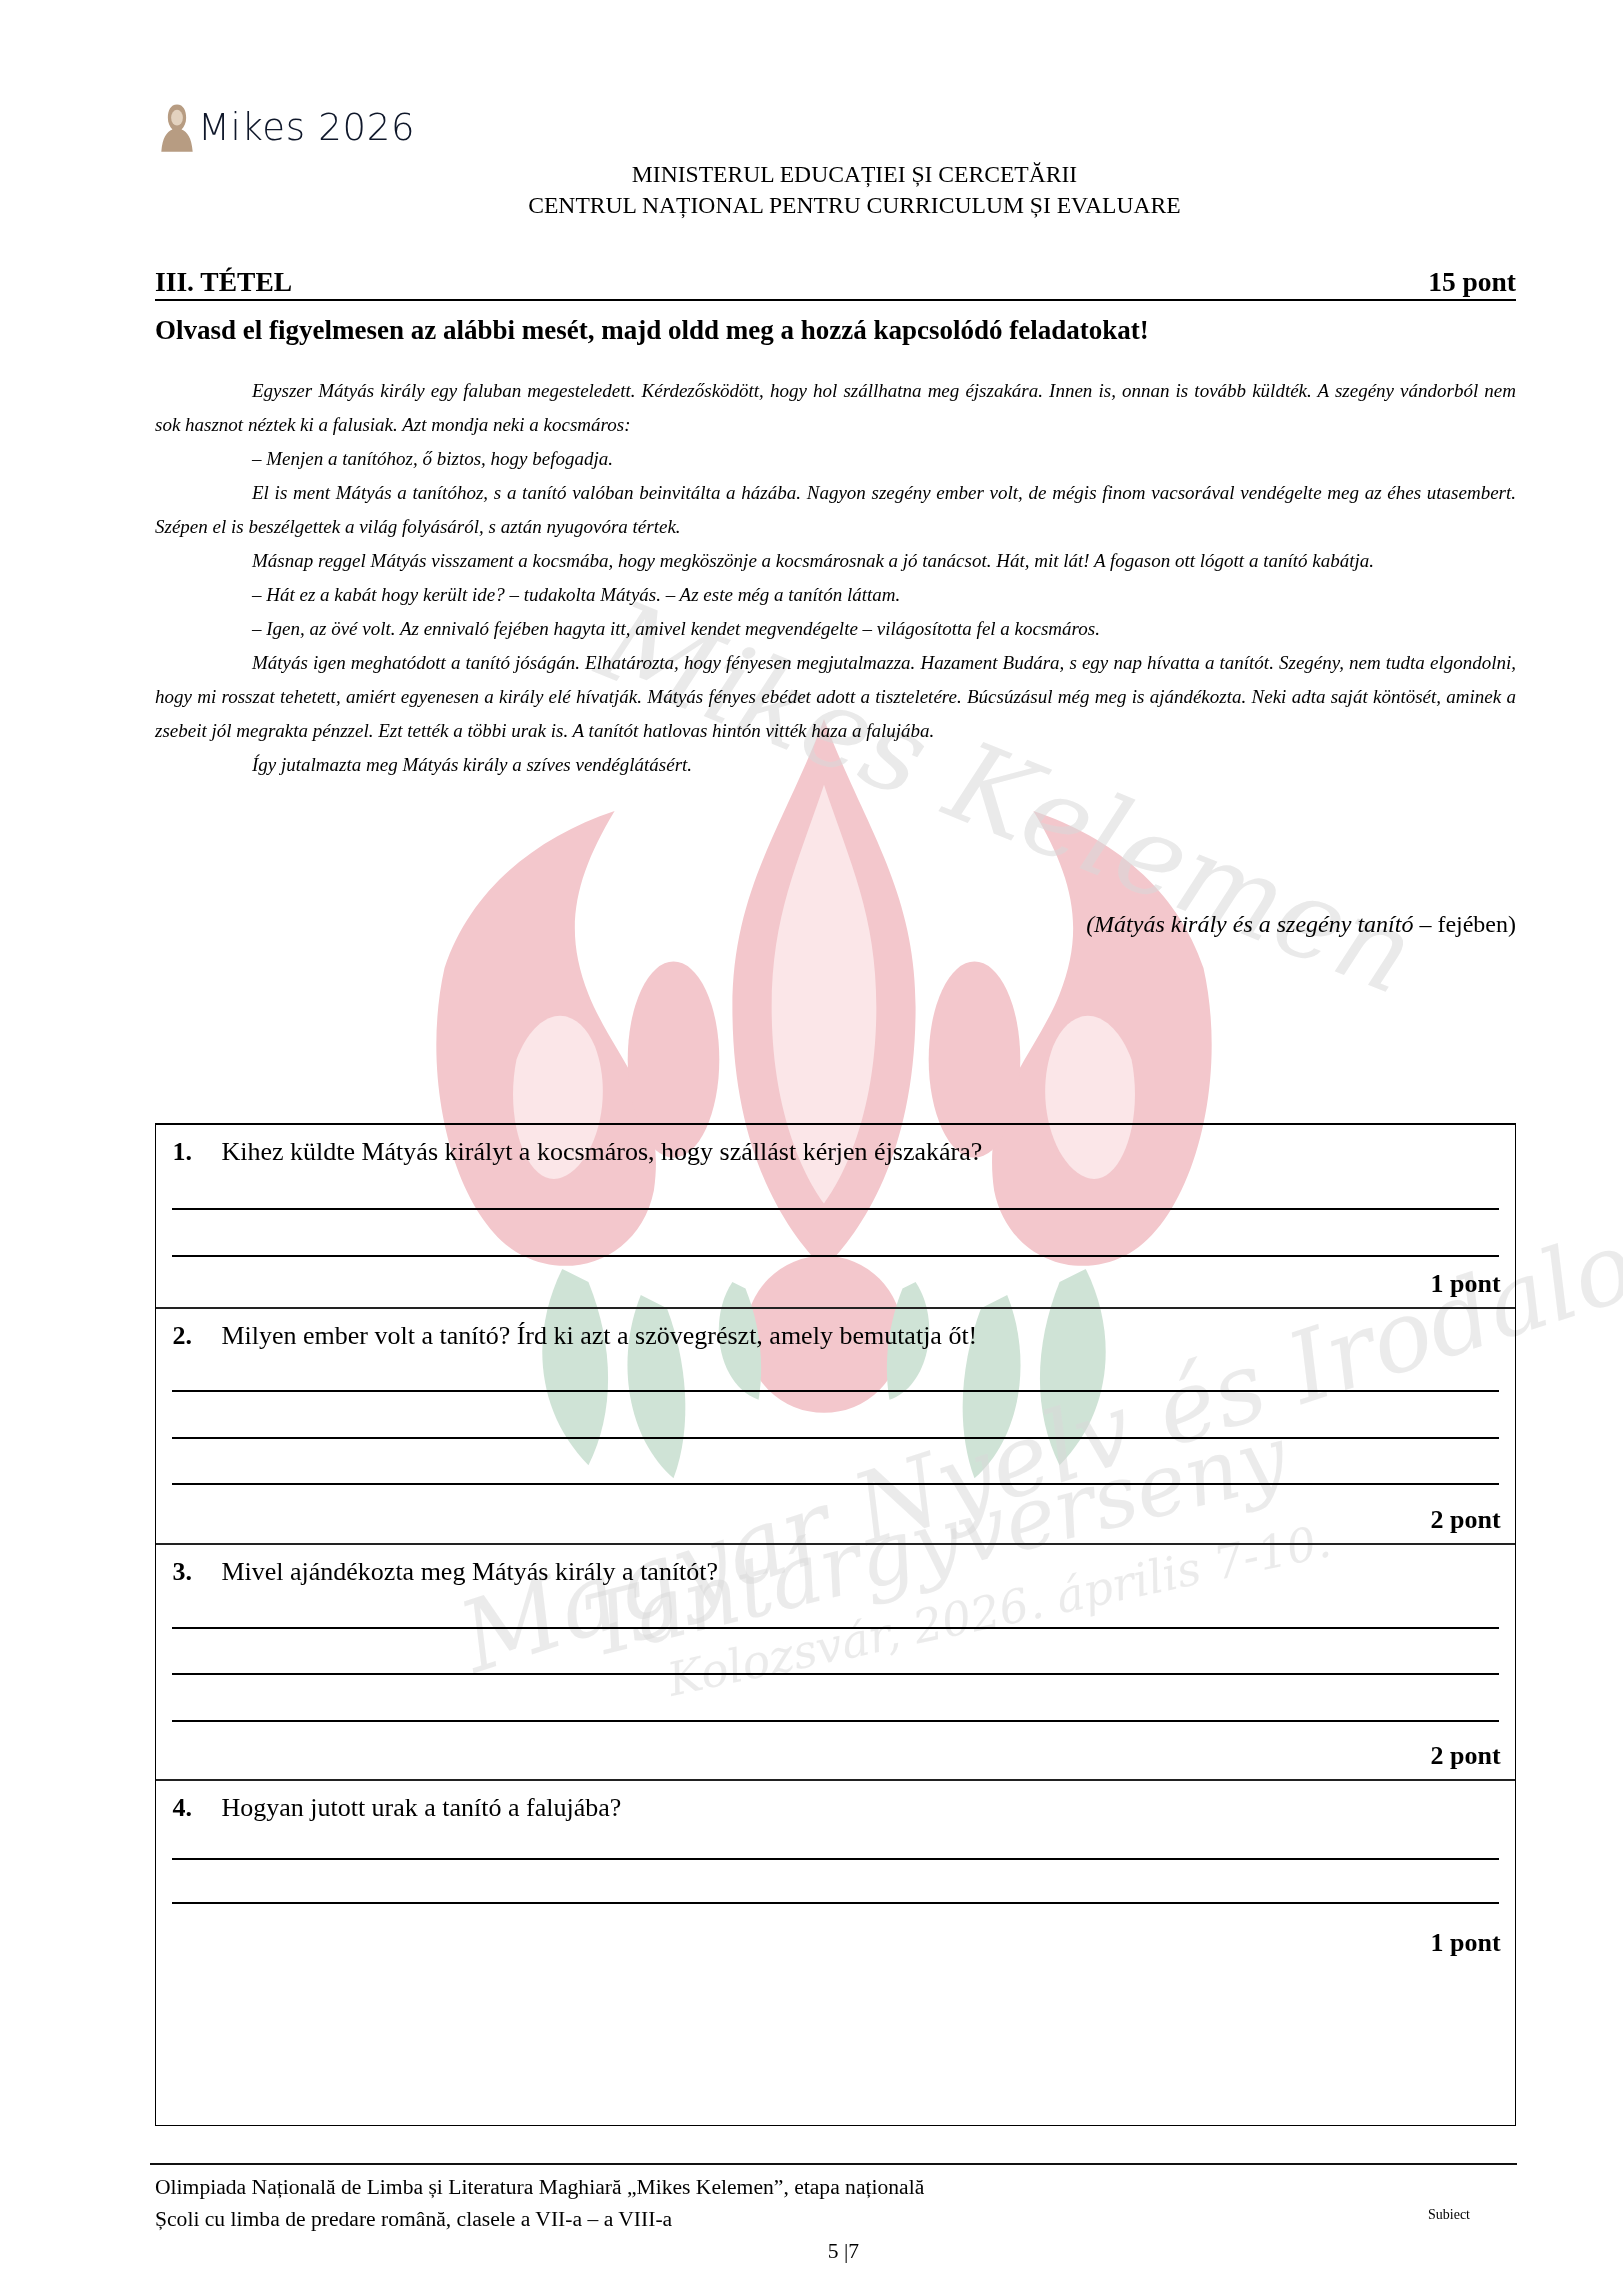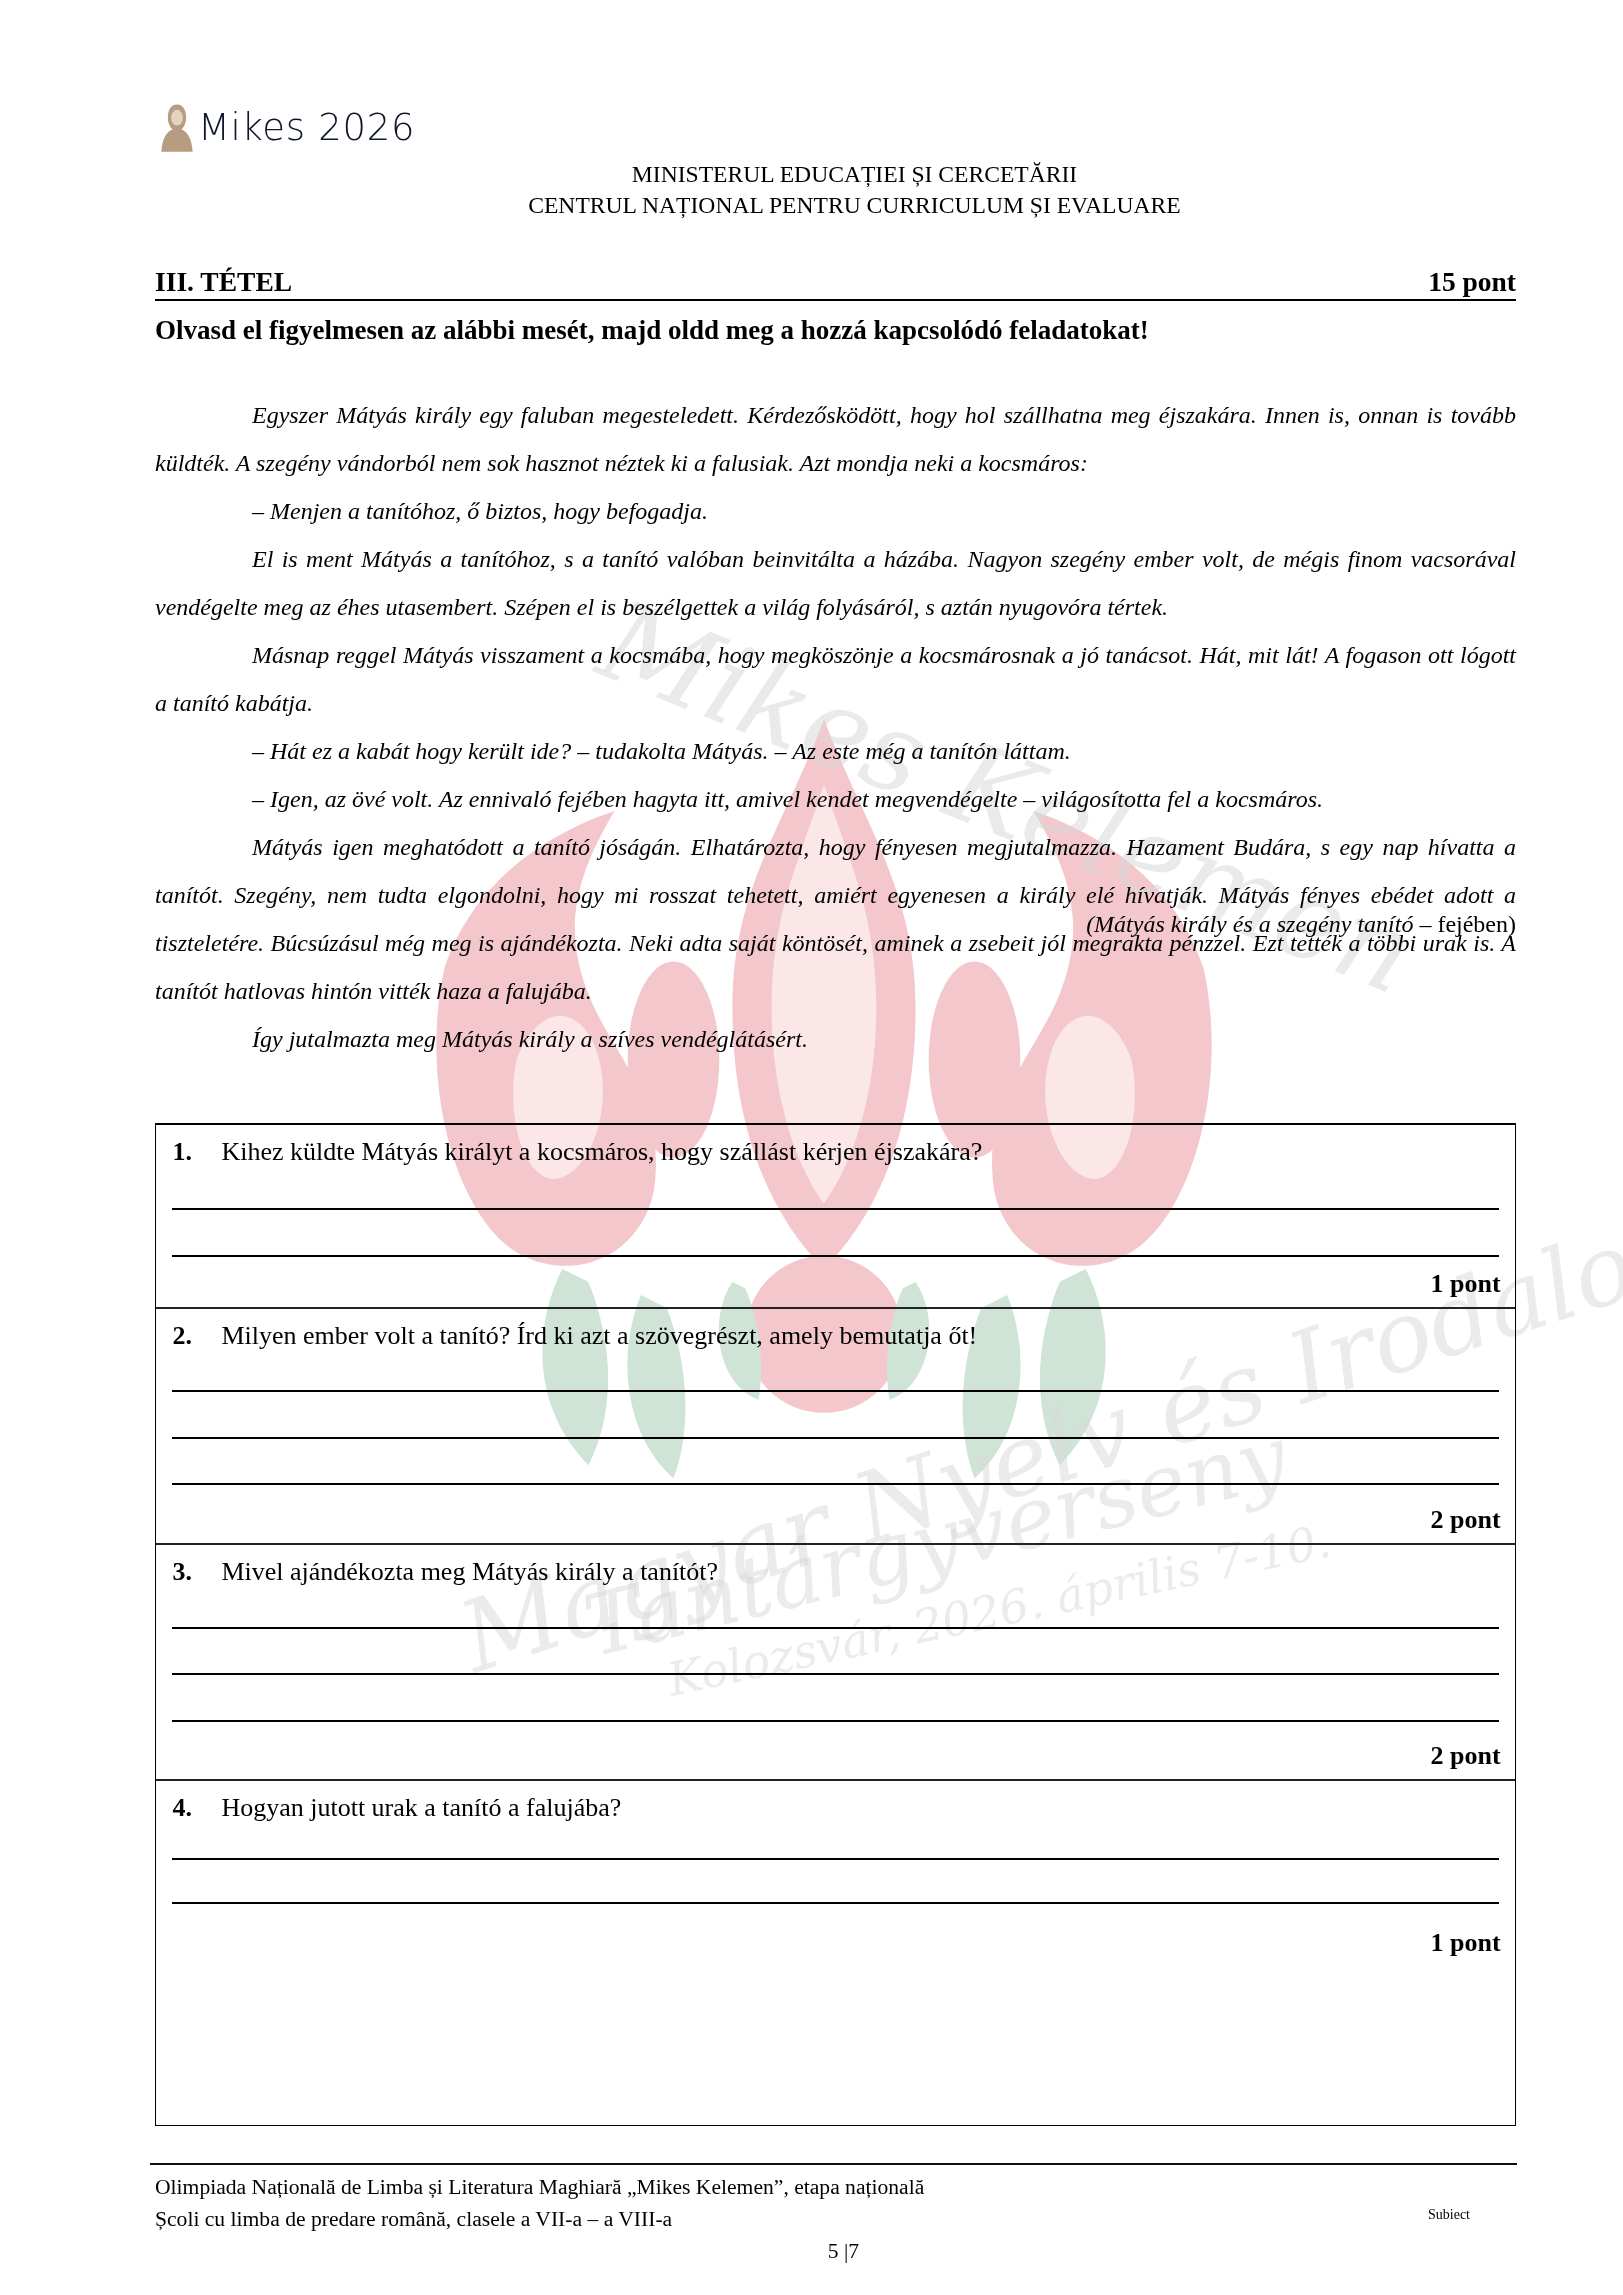--- a/index.html
+++ b/index.html
@@ -24,21 +24,21 @@
     .ministry { position: absolute; left: 0; width: 1623px; text-align: center; font-size: 23.6px; line-height: 31px; margin-left: 43px; }
     .ministry.l1 { top: 159px; }
     .ministry.l2 { top: 190px; }
 
     .section-head { position: absolute; left: 155px; top: 262px; width: 1361px; height: 37px; border-bottom: 2.6px solid #000; }
     .section-title { position: absolute; left: 0; bottom: 1.3px; font-size: 27.5px; font-weight: bold; }
     .section-points { position: absolute; right: 0; bottom: 1.3px; font-size: 27.5px; font-weight: bold; }
     .instruction { position: absolute; left: 155px; top: 315px; font-size: 27px; font-weight: bold; }
 
     
-    .story { position: absolute; left: 155px; top: 391px; width: 1361px; font-style: italic; font-size: 24px; line-height: 48px; text-align: justify; }
+    .story { position: absolute; left: 155px; top: 374px; width: 1361px; font-style: italic; font-size: 19px; line-height: 34px; text-align: justify; }
     .story p { margin: 0; text-indent: 97px; }
     .story p.dialog { text-indent: 97px; }
     .source { position: absolute; right: 107px; top: 911px; font-size: 24px; }
     .source .title { font-style: italic; padding-left: 44px; }
 
     
     .qtable { position: absolute; left: 155px; top: 1123px; width: 1359px; border: 1.3px solid #000; border-top: 2.6px solid #000; }
     .qrow { position: relative; border-bottom: 2px solid #222; }
     .qrow:last-child { border-bottom: none; }
     .qtext { position: absolute; left: 16.4px; top: 11.8px; font-size: 26px; }

